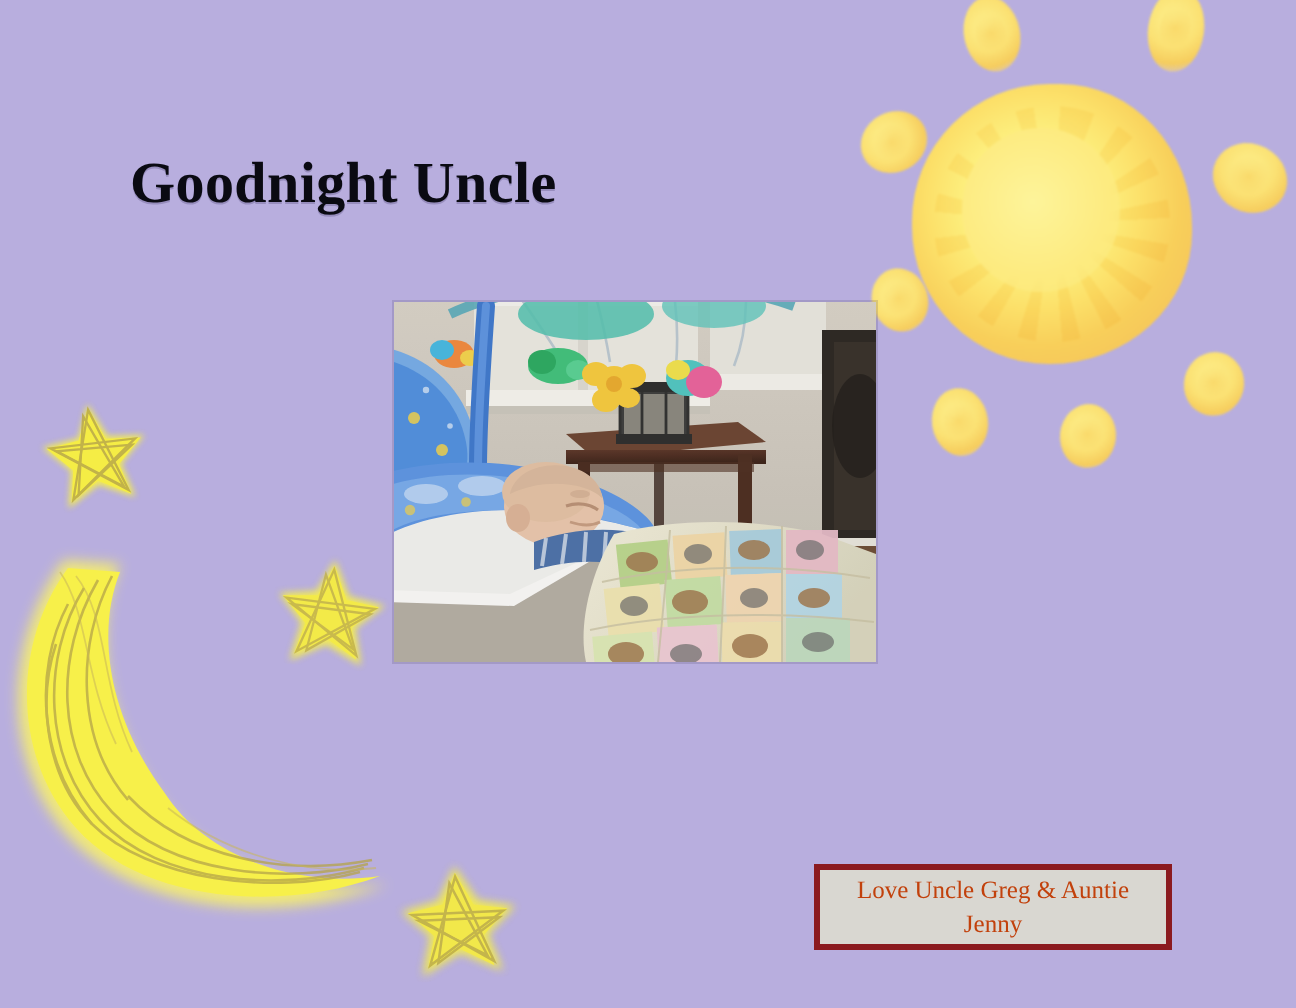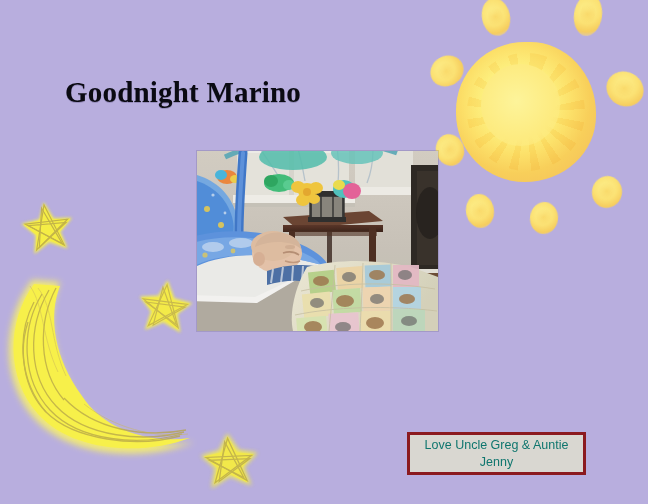--- a/index.html
+++ b/index.html
@@ -137,44 +137,44 @@
     box-sizing: border-box;
     border: 3px solid #8b1a1f;
     background: #d9d7d1;
     display: flex;
     align-items: center;
     justify-content: center;
     text-align: center;
     padding: 0 6px;
   }
   .caption-text {
-    font-family: Liberation Sans, sans-serif;
+    font-family: Liberation Serif, serif;
     font-size: 12.5px;
     line-height: 1.32;
-    color: #0f766e;
+    color: #c2410c;
   }
 </style>
 </head>
 <body>
 
 <div class="slide">
 
   <div class="sun-group">
     <div class="ray r1"></div>
     <div class="ray r2"></div>
     <div class="ray r3"></div>
     <div class="ray r4"></div>
     <div class="ray r5"></div>
     <div class="ray r6"></div>
     <div class="ray r7"></div>
     <div class="ray r8"></div>
     <div class="sun-body"></div>
   </div>
 
-  <div class="title">Goodnight Marino</div>
+  <div class="title">Goodnight Uncle</div>
 
   <div class="star-wrap star-a">
     <svg viewBox="0 0 60 60" xmlns="http://www.w3.org/2000/svg">
       <defs>
         <filter id="sg1" x="-30%" y="-30%" width="160%" height="160%">
           <feGaussianBlur stdDeviation="1.6"></feGaussianBlur>
         </filter>
       </defs>
       <path d="M30 5 L38 23 L57 25 L43 38 L48 56 L30 47 L13 57 L17 38 L4 24 L23 22 Z" fill="#f7f04a" filter="url(#sg1)" opacity="0.95"></path>
       <path d="M30 7 L37 24 L55 26 L42 38 L46 54 L30 45 L15 54 L18 38 L6 25 L23 23 Z" fill="#f5ed45"></path>

